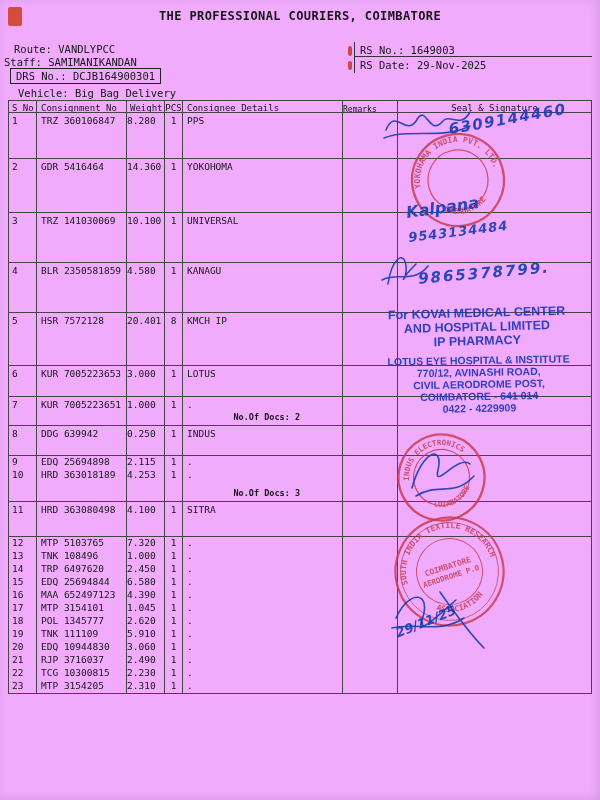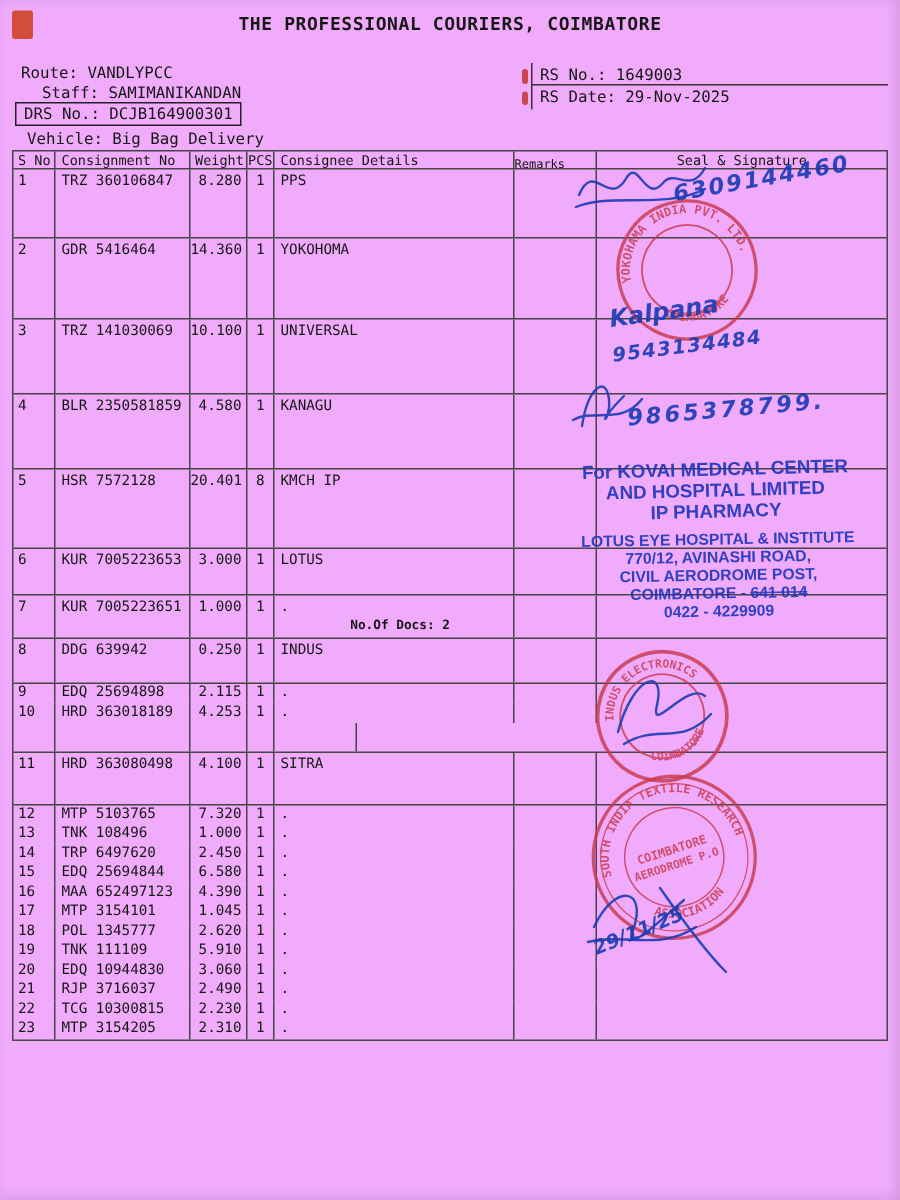--- a/index.html
+++ b/index.html
@@ -9,21 +9,21 @@
     background: #f0abfc;
     box-shadow: inset -4px 0 8px rgba(0,0,0,.07), inset 0 -4px 8px rgba(0,0,0,.04);
     font-family: "DejaVu Sans Mono", "Liberation Mono", monospace;
     color: #161616; overflow: hidden;
   }
   .abs { position: absolute; }
   .title { top:9px; left:0; width:100%; text-align:center; font-size:12px; font-weight:bold; letter-spacing:.4px; }
   .subtitle { top:24px; left:0; width:100%; text-align:center; font-size:12px; font-weight:bold; }
   .info { font-size:10.5px; white-space:nowrap; }
   .i-route { left:14px; top:43px; }
-  .i-staff { left:28px; top:56px; }
+  .i-staff { left:4px; top:56px; }
   .drs-box { left:10px; top:68px; border:1px solid #222; padding:1px 5px; font-size:10.5px; }
   .i-vehicle { left:18px; top:87px; }
   .i-rsno { left:360px; top:44px; }
   .i-rsdate { left:360px; top:59px; }
   .rs-vline { left:354px; top:42px; width:1px; height:31px; background:#333; }
   .rs-hline { left:354px; top:56px; width:238px; height:1px; background:#333; }
   .corner-mark { left:8px; top:7px; width:14px; height:19px; background:#d04327; border-radius:2px; opacity:.9; }
   .red-mark { width:4px; background:#c53333; opacity:.85; border-radius:2px; }
   .rm1 { left:348px; top:46px; height:10px; }
   .rm2 { left:348px; top:61px; height:9px; }
@@ -37,21 +37,21 @@
   .rtable > div:nth-child(3) { height:54px; }
   .rtable > div:nth-child(4) { height:50px; }
   .rtable > div:nth-child(5) { height:50px; }
   .rtable > div:nth-child(6) { height:53px; }
   .rtable > div:nth-child(7) { height:31px; }
   .rtable > div:nth-child(8) { height:29px; }
   .rtable > div:nth-child(9) { height:30px; }
   .cell { overflow:hidden; padding-top:2px; }
   .c-sno  { width:27px;  padding-left:3px; }
   .c-con  { width:90px;  border-left:1px solid #454545; padding-left:4px; }
-  .c-wt   { width:38px;  border-left:1px solid #454545; text-align:right; padding-right:3px; }
+  .c-wt   { width:38px;  border-left:1px solid #454545; padding-right:3px; }
   .c-pcs  { width:18px;  border-left:1px solid #454545; text-align:center; }
   .c-cd   { width:160px; border-left:1px solid #454545; padding-left:4px; position:relative; }
   .c-rem  { width:35px;  border-left:1px solid #454545; }
   .c-seal { flex:1;      border-left:1px solid #454545;margin-left:20px; }
   .t-head .c-wt { text-align:left; padding-left:3px; }
   .t-head .c-rem { font-size:8px; padding-top:3px; }
   .t-head .c-seal { text-align:center; }
   .docs-note { position:absolute; bottom:2px; right:42px; font-size:8.5px; font-weight:bold; white-space:nowrap; }
   .t-group, .t-dense { border-bottom:1px solid #454545; }
   .t-line { display:flex; height:13px; line-height:12px; }
@@ -223,20 +223,23 @@
         <div class="cell c-pcs">1</div>
         <div class="cell c-cd">.</div>
         <div class="cell c-rem"></div>
         <div class="cell c-seal"></div>
       </div>
       <div class="t-line t-fill">
         <div class="cell c-sno"></div>
         <div class="cell c-con"></div>
         <div class="cell c-wt"></div>
         <div class="cell c-pcs"></div>
+        <div class="cell c-cd">
+          <span class="docs-note">No.Of Docs: 3</span>
+        </div>
         <div class="cell c-rem"></div>
         <div class="cell c-seal"></div>
       </div>
     </div>
 
     <div class="t-row h35">
       <div class="cell c-sno">11</div>
       <div class="cell c-con">HRD 363080498</div>
       <div class="cell c-wt">4.100</div>
       <div class="cell c-pcs">1</div>

